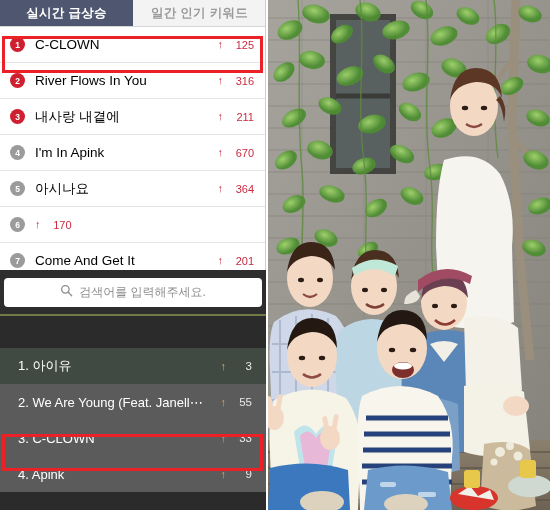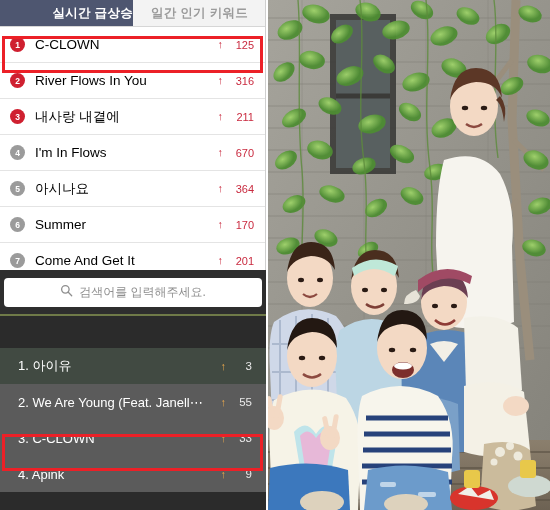--- a/index.html
+++ b/index.html
@@ -32,21 +32,21 @@
     background: #f4f4f4;
     border-bottom: 1px solid #d6d6d6;
   }
   .tab {
     flex: 1 1 50%;
     display: flex; align-items: center; justify-content: center;
     font-size: 12.5px; font-weight: bold;
     letter-spacing: .3px;
     cursor: pointer;
   }
-  .tab.active { background: #4e5670; color: #ffffff; justify-content: flex-end; }
+  .tab.active { background: #4e5670; color: #ffffff; }
   .tab.inactive { background: #f3f3f3; color: #9b9b9b; }
 
   #rank-list { position: relative; width: 266px; }
   .rank-row {
     position: relative;
     display: flex; align-items: center;
     height: 36px;
     padding: 0 12px 0 10px;
     border-bottom: 1px solid #e4e4e4;
     background: #ffffff;
@@ -196,39 +196,38 @@
           <span class="rank-badge hot">3</span>
           <span class="rank-title">내사랑 내곁에</span>
           <span class="rank-delta">
             <span class="delta-arrow">↑</span>
             <span class="delta-count">211</span>
           </span>
         </div>
 
         <div class="rank-row">
           <span class="rank-badge cold">4</span>
-          <span class="rank-title">I'm In Flows</span>
+          <span class="rank-title">I'm In Apink</span>
           <span class="rank-delta">
             <span class="delta-arrow">↑</span>
             <span class="delta-count">670</span>
           </span>
         </div>
 
         <div class="rank-row">
           <span class="rank-badge cold">5</span>
           <span class="rank-title">아시나요</span>
           <span class="rank-delta">
             <span class="delta-arrow">↑</span>
             <span class="delta-count">364</span>
           </span>
         </div>
 
         <div class="rank-row">
           <span class="rank-badge cold">6</span>
-          <span class="rank-title">Summer</span>
           <span class="rank-delta">
             <span class="delta-arrow">↑</span>
             <span class="delta-count">170</span>
           </span>
         </div>
 
         <div class="rank-row">
           <span class="rank-badge cold">7</span>
           <span class="rank-title">Come And Get It</span>
           <span class="rank-delta">

